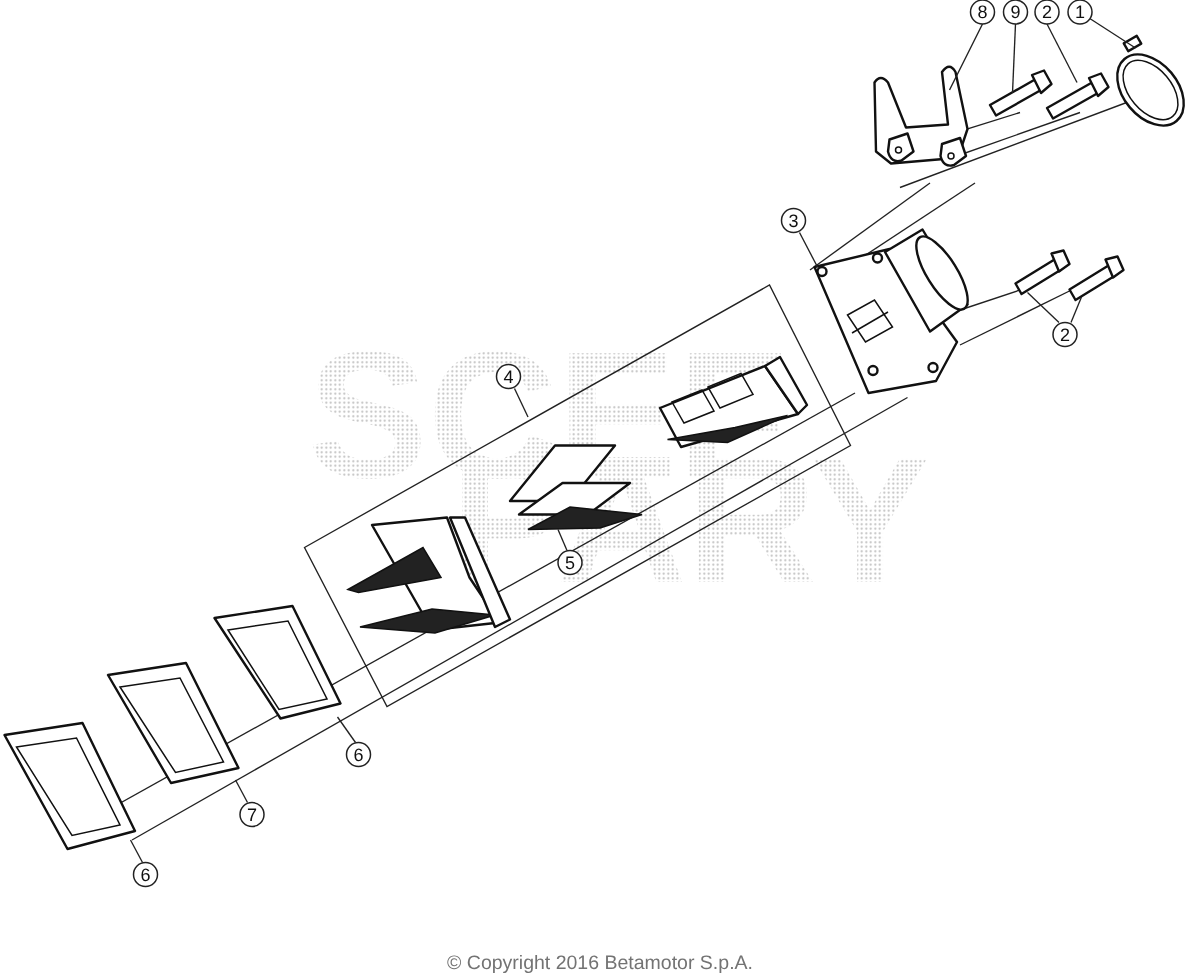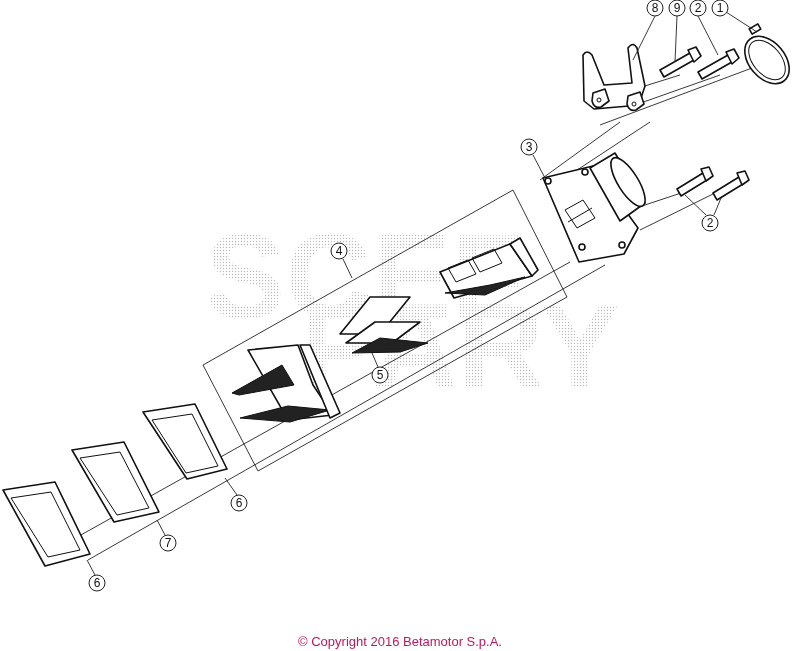--- a/index.html
+++ b/index.html
@@ -7,21 +7,21 @@
          font-family: "Liberation Sans", sans-serif; }
   #diagram { position: absolute; left: 0; top: 0; width: 800px; height: 651px; }
   .ln { stroke: #222; stroke-width: 0.9; fill: none; }
   .part { stroke: #111; stroke-width: 1.6; fill: #fff; stroke-linejoin: round; }
   .part-thin { stroke: #111; stroke-width: 1; fill: none; }
   .dark { fill: #222; stroke: #111; stroke-width: 1; }
   .callout-circle { fill: #fff; stroke: #222; stroke-width: 1; }
   .callout-text { font-family: "Liberation Sans", sans-serif; font-size: 12px; fill: #111; text-anchor: middle; dominant-baseline: central; }
   .wm { font-family: "Liberation Sans", sans-serif; font-weight: bold; font-size: 120px; fill: url(#dots); }
   #copyright { position: absolute; left: 0; width: 800px; top: 634px; text-align: center;
-               font-size: 13px; color: #be185d; font-family: "Liberation Sans", sans-serif; }
+               font-size: 13px; color: #737373; font-family: "Liberation Sans", sans-serif; }
 </style>
 </head>
 <body>
 
 <svg id="diagram" viewBox="0 0 800 651" xmlns="http://www.w3.org/2000/svg">
   <defs>
     <pattern id="dots" width="3" height="3" patternUnits="userSpaceOnUse">
       <rect width="3" height="3" fill="#fff"></rect>
       <circle cx="1.5" cy="1.5" r="0.7" fill="#bbb"></circle>
     </pattern>

